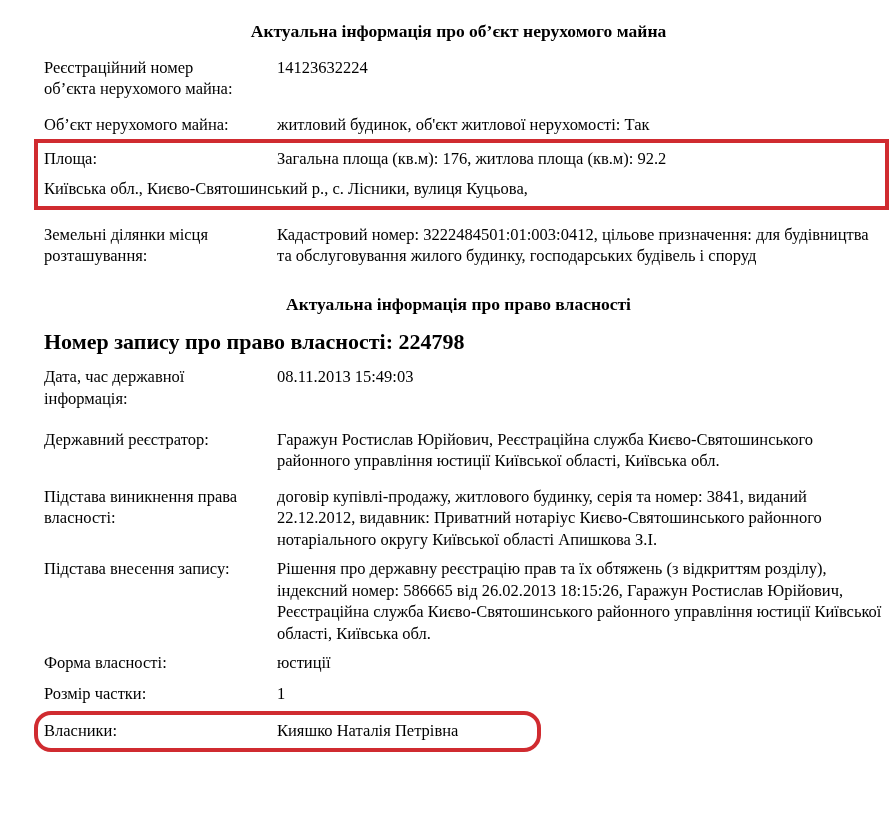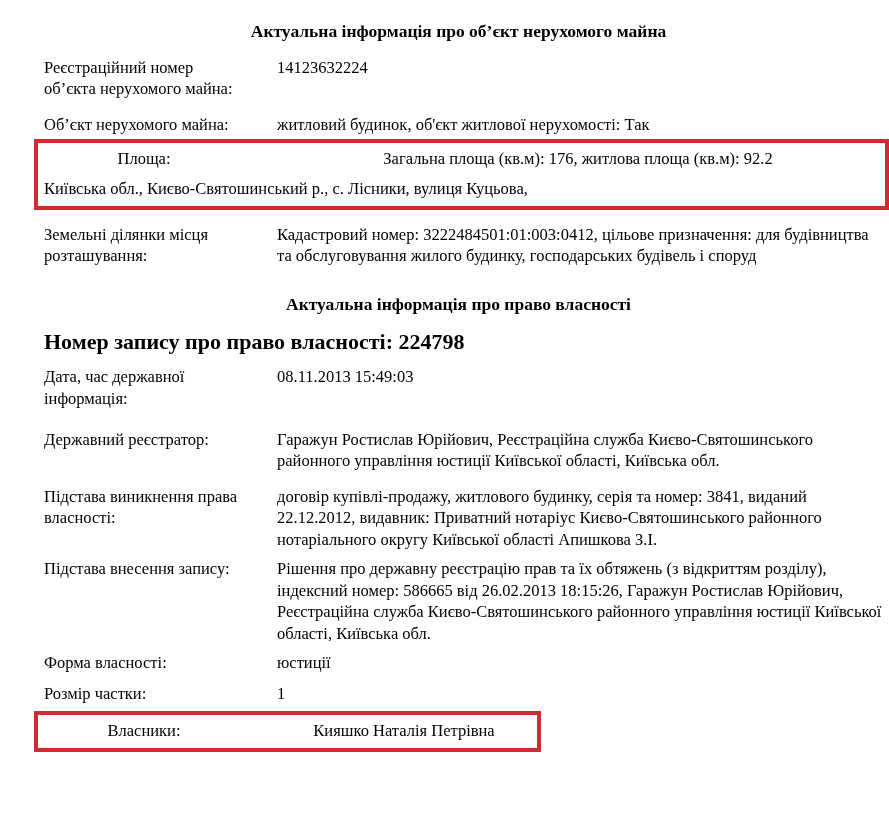--- a/index.html
+++ b/index.html
@@ -40,23 +40,23 @@
   }
   .row .label { width: 200px; flex: 0 0 200px; margin-right: 33px; }
   .row .value { flex: 1 1 auto; max-width: 606px; }
 
   .red-box {
     border: 4px solid var(--accent);
     margin: 4px 14px 0 20px;
     padding: 5px 0 7px 0;
   }
   .red-box .row { padding-left: 6px; padding-right: 6px; margin-top: 8px; }
-  .red-box .row:first-child { margin-top: 0; text-align: center; }
+  .red-box .row:first-child { margin-top: 0; }
 
-  .red-box.owners-box { width: 507px; margin-top: 6px; }
+  .red-box.owners-box { width: 507px; margin-top: 6px; border-radius: 17px; }
 </style>
 </head>
 <body>
 
 <div class="page">
 
   <h1 class="doc-title">Актуальна інформація про об’єкт нерухомого майна</h1>
 
   <div class="row">
     <div class="label">Реєстраційний номер об’єкта нерухомого майна:</div>

